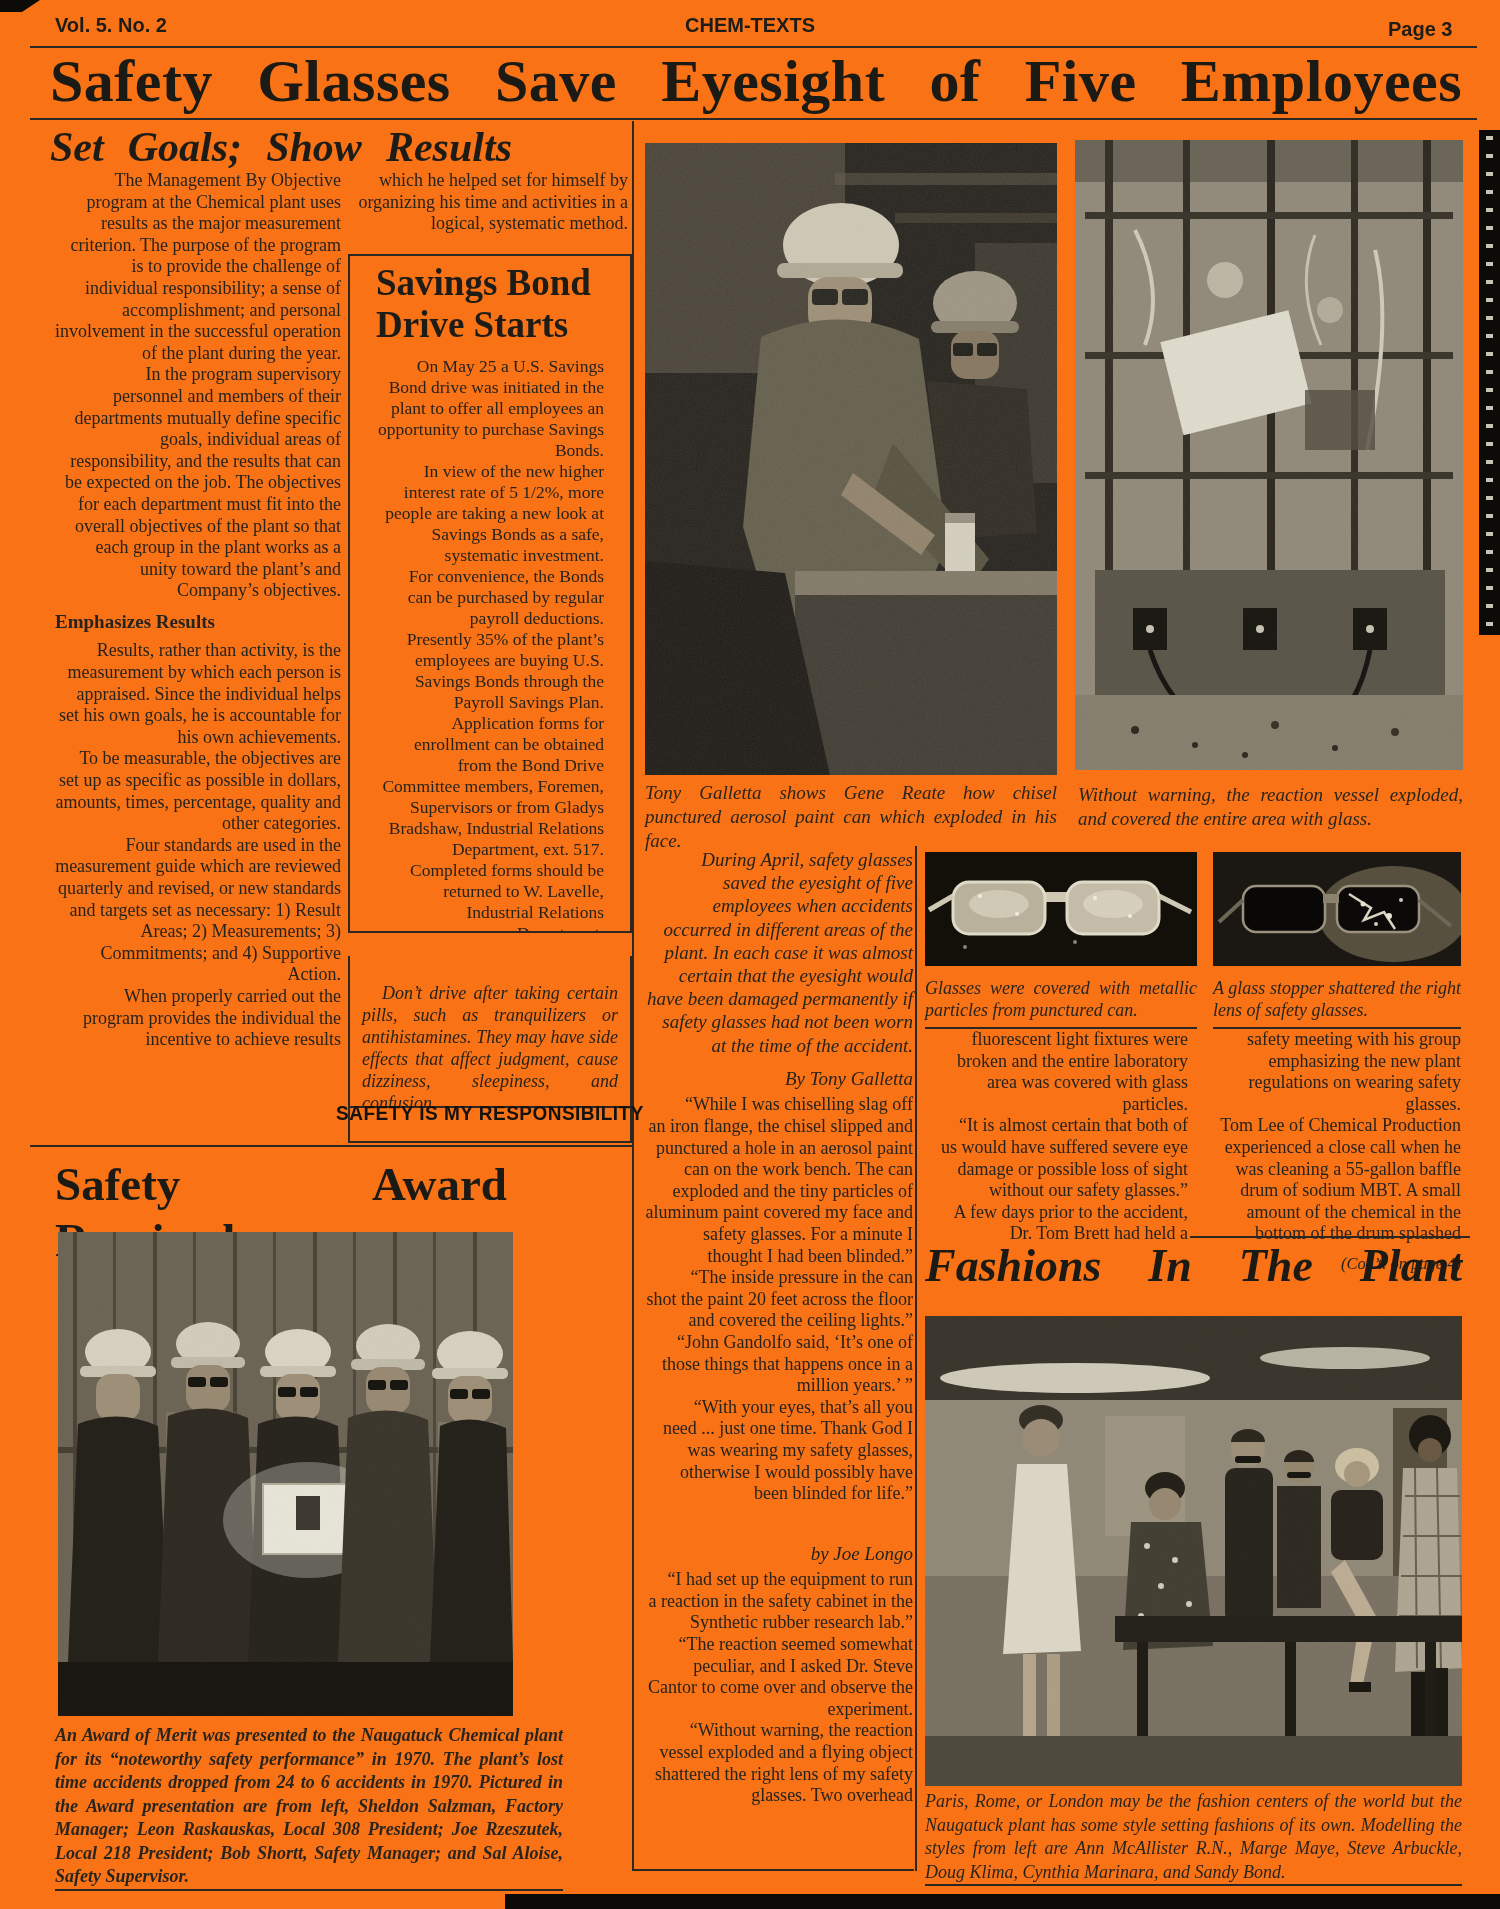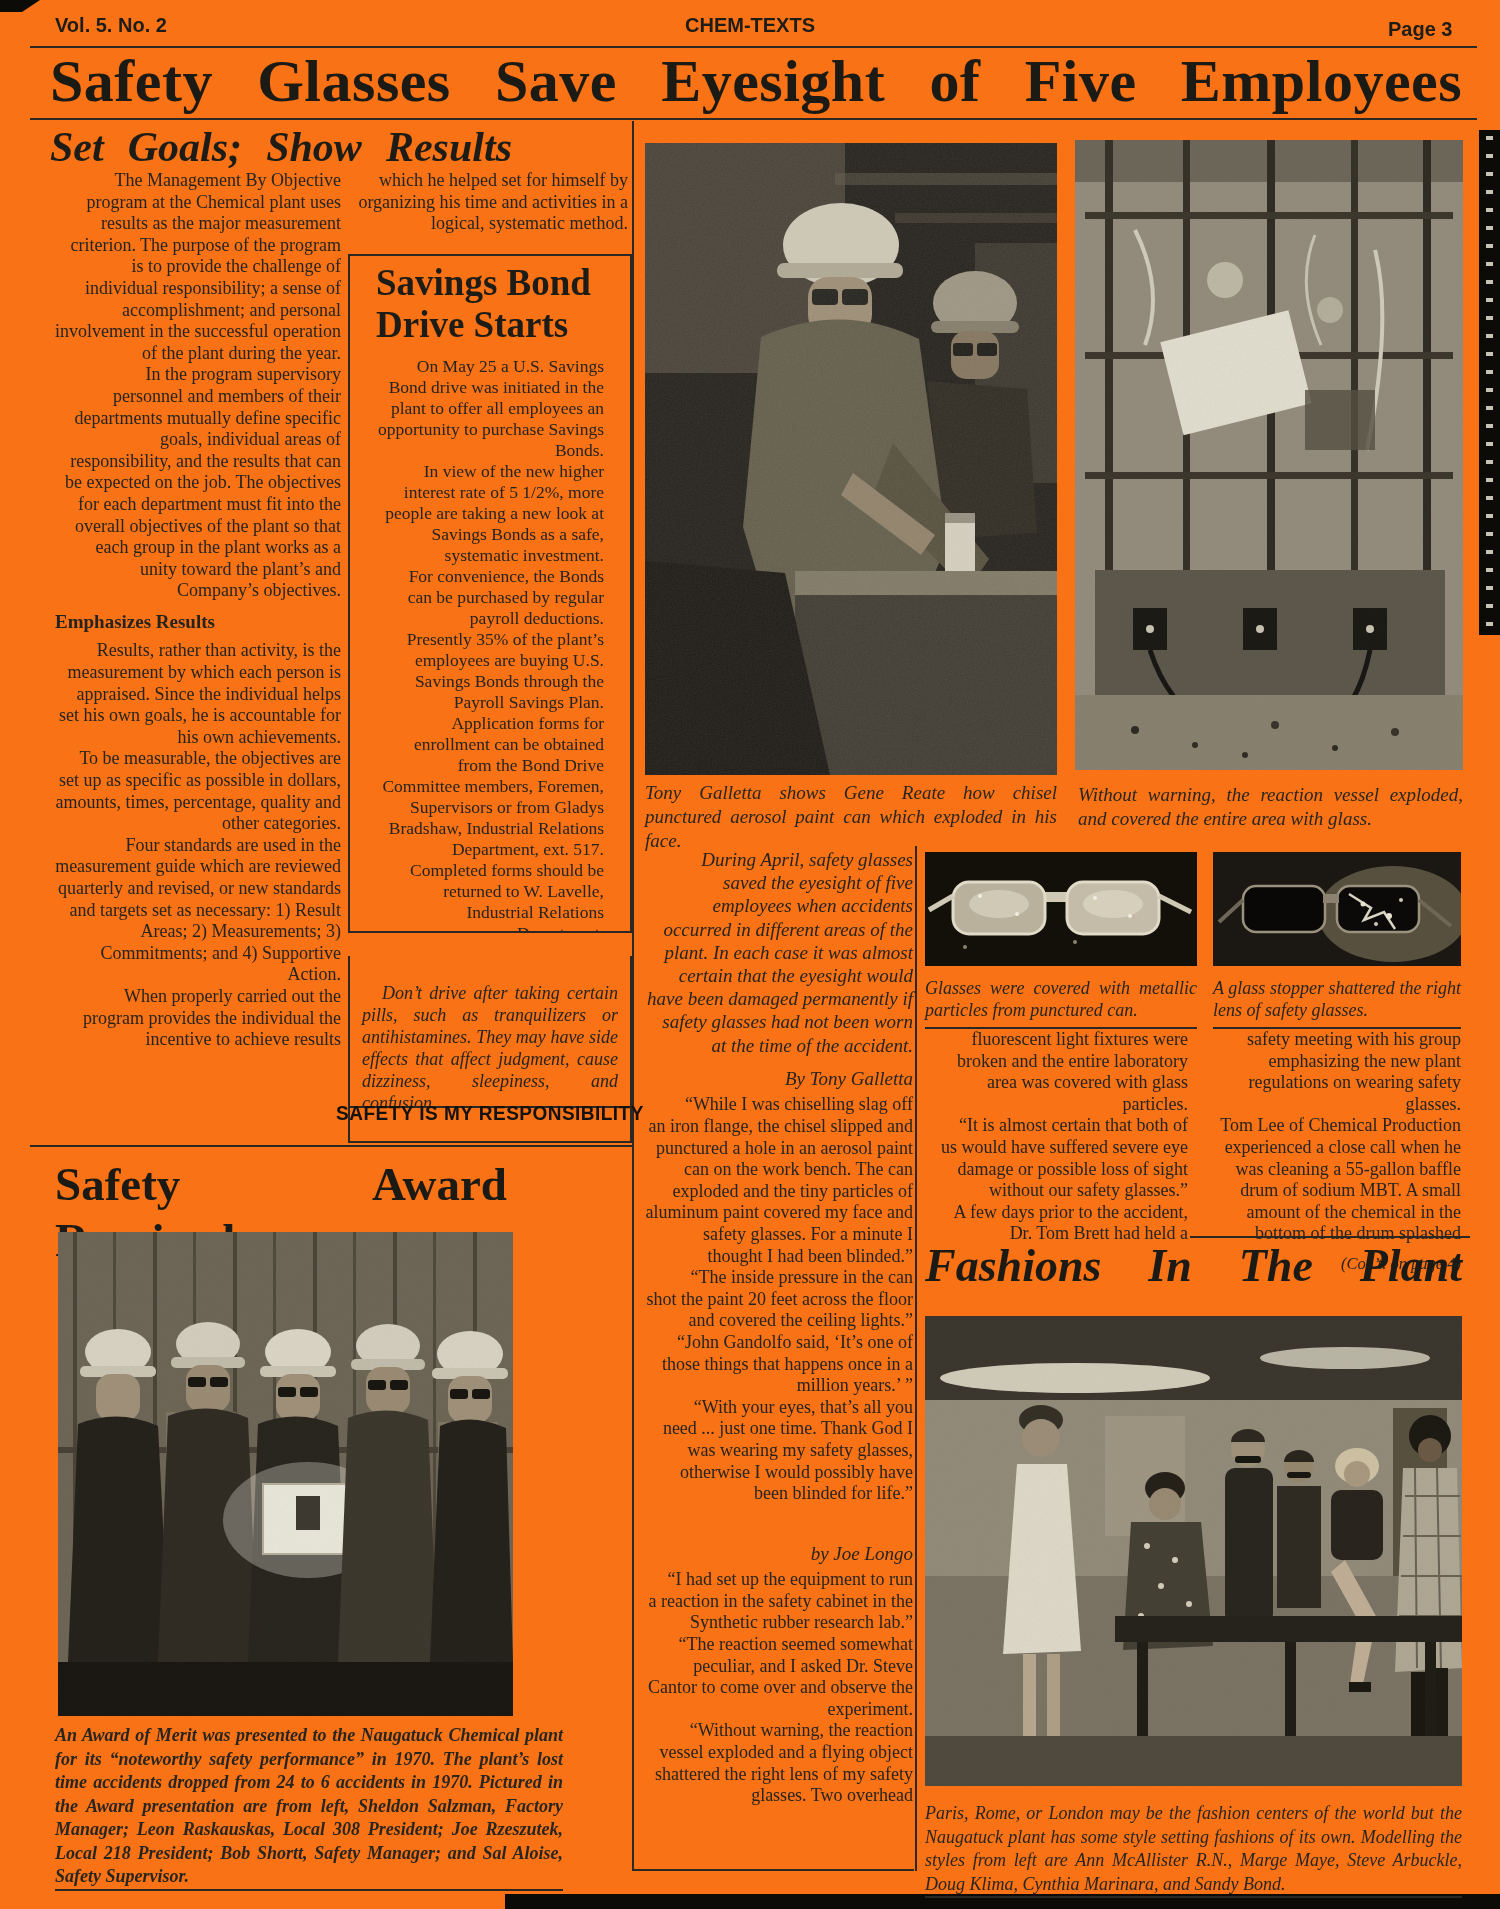--- a/index.html
+++ b/index.html
@@ -384,15 +384,15 @@
       <rect x="508" y="352" width="15" height="84" fill="#1a1711"></rect>
 
       <rect x="190" y="300" width="347" height="26" fill="#23201a"></rect>
       <rect x="212" y="326" width="11" height="104" fill="#1d1a14"></rect>
       <rect x="360" y="326" width="11" height="104" fill="#1d1a14"></rect>
       <rect x="500" y="326" width="11" height="104" fill="#1d1a14"></rect>
       <rect y="420" width="537" height="50" fill="#4f4a3d"></rect>
       <rect width="537" height="470" filter="url(#g4)" opacity="0.1"></rect>
     </svg>
   </figure>
-  <div class="caption big-caption" style="left:925px;top:1790px;width:537px;margin-top:12px;">Paris, Rome, or London may be the fashion centers of the world but the Naugatuck plant has some style setting fashions of its own. Modelling the styles from left are Ann McAllister R.N., Marge Maye, Steve Arbuckle, Doug Klima, Cynthia Marinara, and Sandy Bond.</div>
+  <div class="caption big-caption" style="left:925px;top:1790px;width:537px;">Paris, Rome, or London may be the fashion centers of the world but the Naugatuck plant has some style setting fashions of its own. Modelling the styles from left are Ann McAllister R.N., Marge Maye, Steve Arbuckle, Doug Klima, Cynthia Marinara, and Sandy Bond.</div>
 
 </div>
 
 </body></html>

